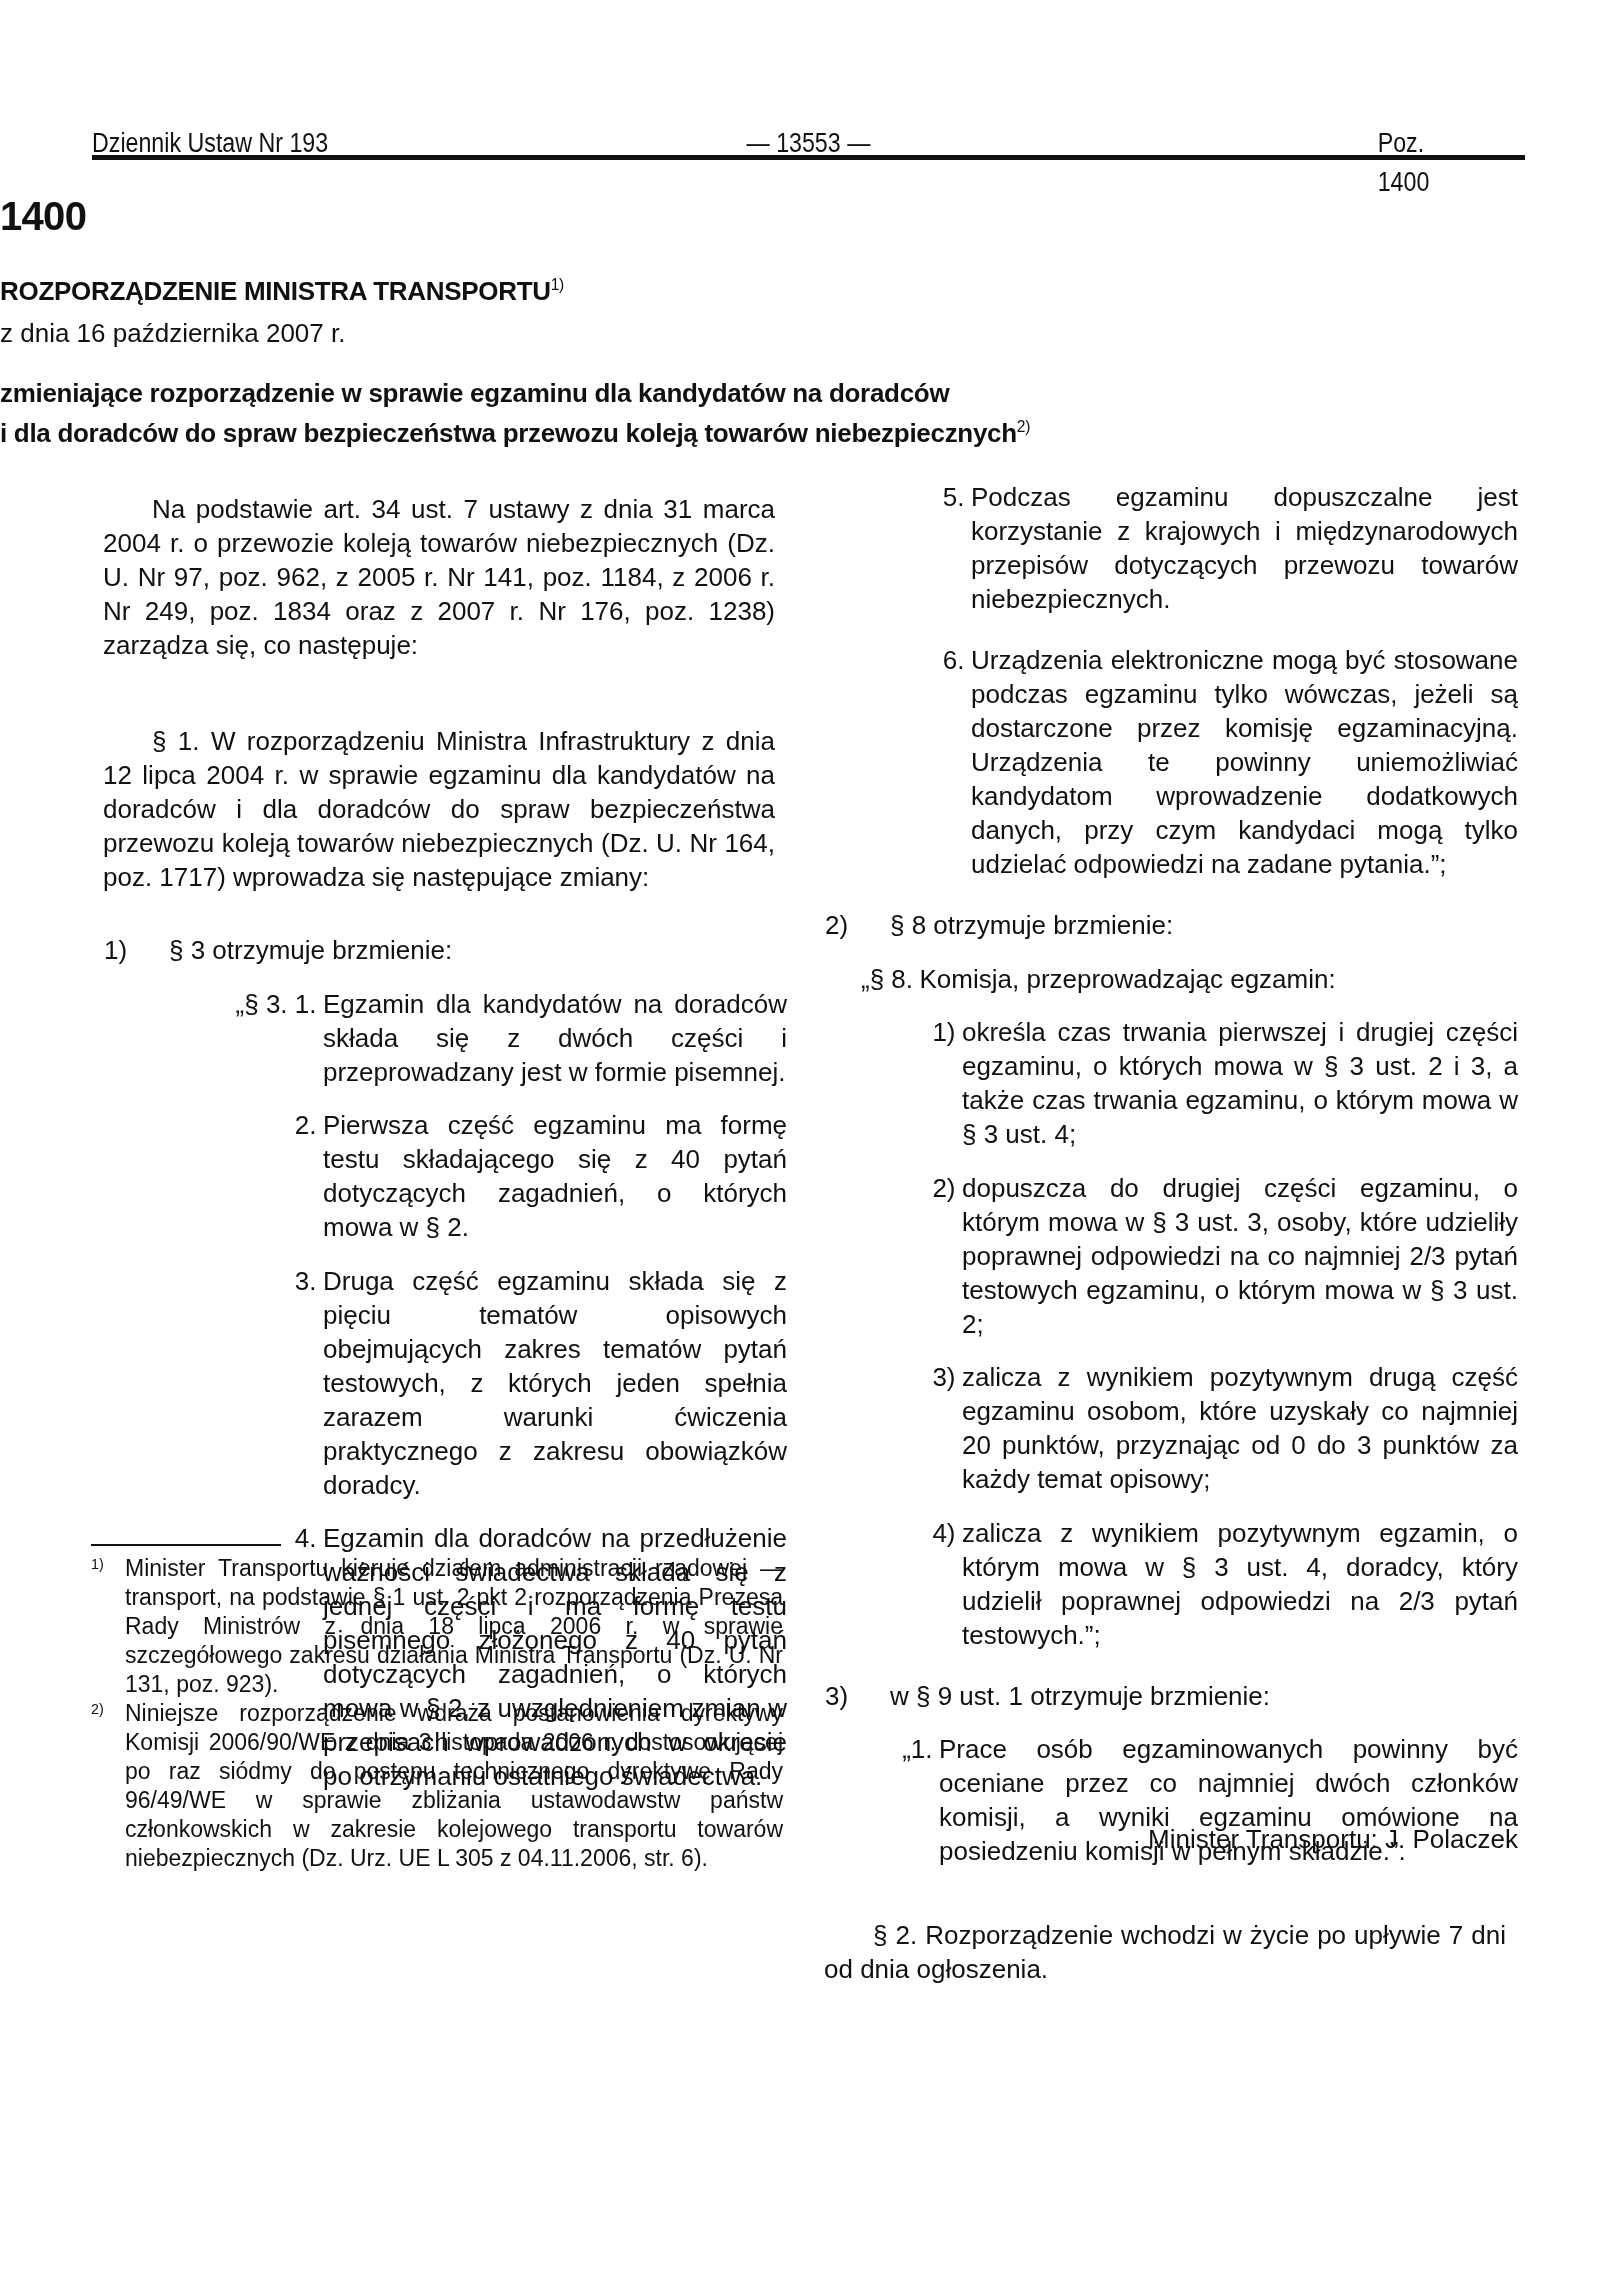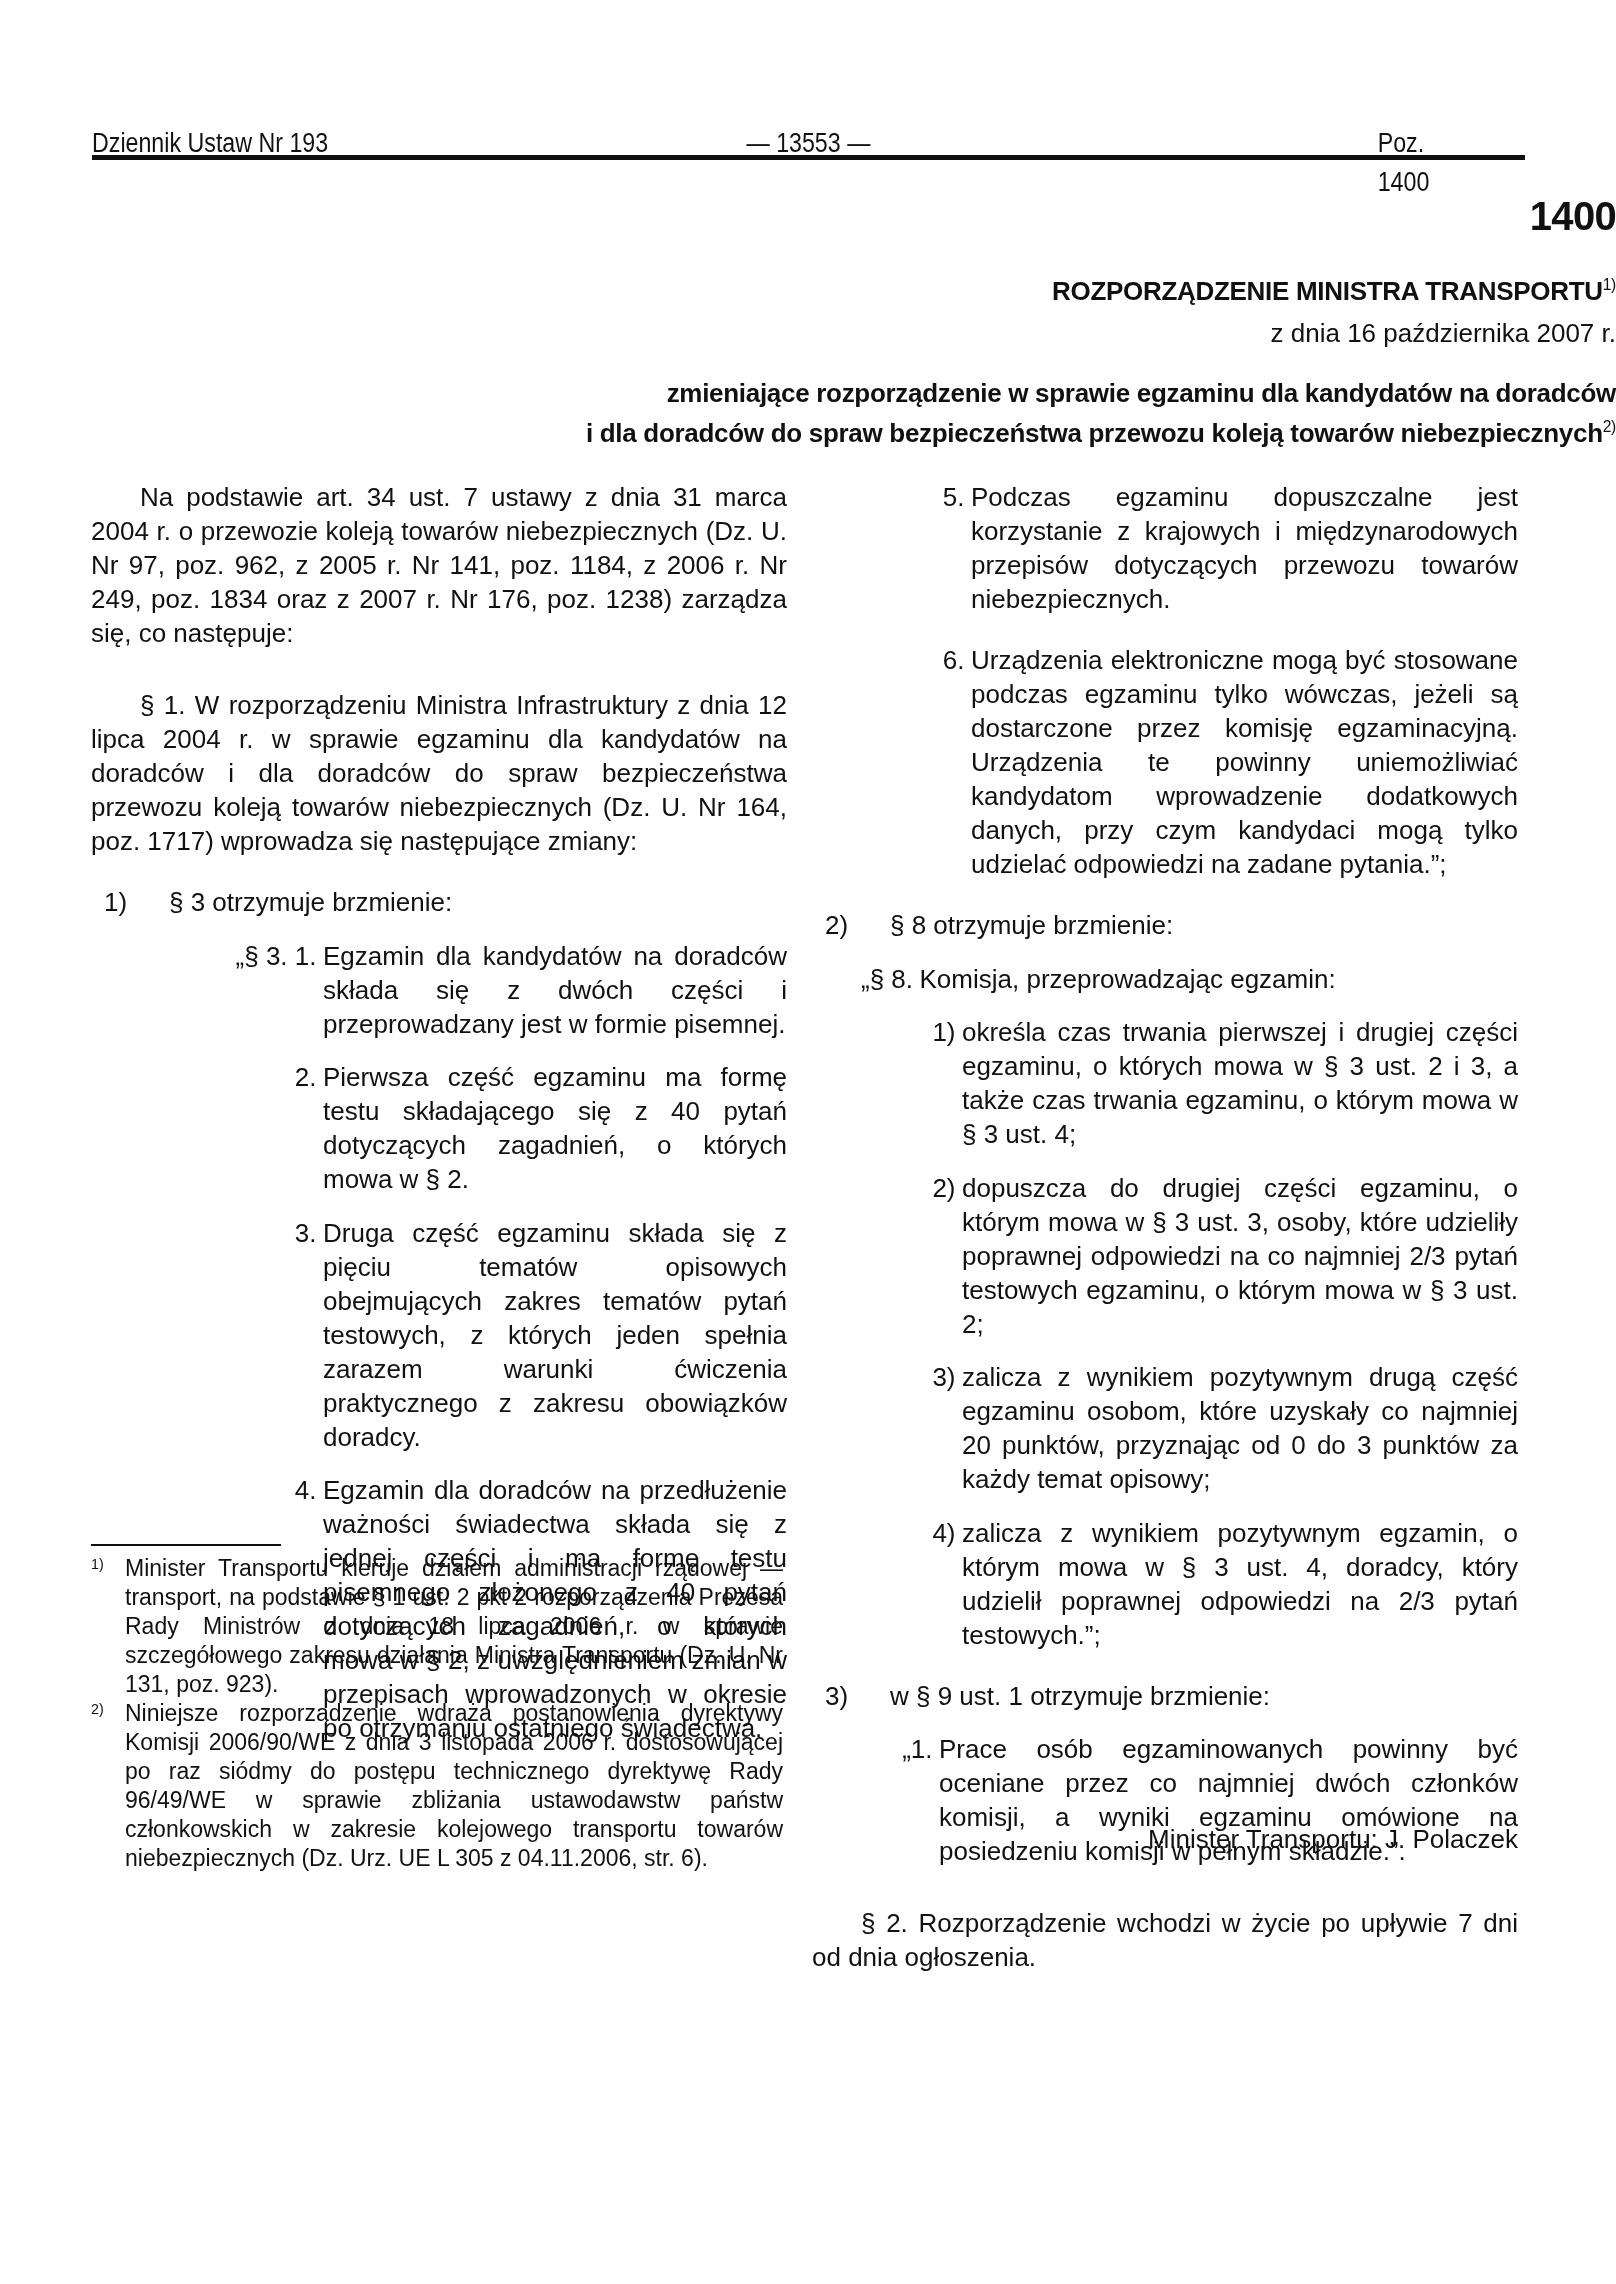--- a/index.html
+++ b/index.html
@@ -17,33 +17,33 @@
       transform: scaleX(0.86); transform-origin: left center;
     }
     .running-header .left { position: absolute; left: 0; top: 0; }
     .running-header .center { position: absolute; left: 761px; top: 0; }
     .running-header .right { position: absolute; left: 1555px; top: 0; transform: translateX(-100%); }
     .header-rule {
       position: absolute; left: 92px; top: 155px; width: 1433px; height: 4.6px; background: #111;
     }
 
     
-    .center-line { position: absolute; left: 0; width: 1616px; text-align: right; }
+    .center-line { position: absolute; left: 0; width: 1616px; text-align: left; }
     .act-number { top: 194px; font-size: 40px; font-weight: bold; letter-spacing: -0.7px; }
     .act-type { top: 276px; font-size: 26px; font-weight: bold; letter-spacing: -0.3px; }
     .act-type sup { font-size: 15.6px; font-weight: normal; }
     .act-date { top: 318px; font-size: 26px; }
     .act-subject { top: 377px; font-size: 26px; font-weight: bold; line-height: 33px; letter-spacing: -0.3px; }
     .act-subject sup { font-size: 15.6px; font-weight: normal; }
 
     
     .col { position: absolute; top: 480px; font-size: 26px; line-height: 34px; }
     .col-left { left: 91px; width: 696px; }
     .col-right { left: 812px; width: 706px; }
-    .p { margin: 0; text-align: justify; }
+    .p { margin: 12px; text-align: justify; }
     .indent { text-indent: 49px; }
     .gap-s { height: 19.5px; }
     .gap-m { height: 27px; }
     .gap-l { height: 38px; }
 
     .row { display: flex; }
     .num { flex: none; text-align: right; padding-right: 6.5px; box-sizing: border-box; }
     .body { flex: 1; text-align: justify; }
 
     .lvl1 .num { width: 78px; text-align: left; padding-left: 13px; }

